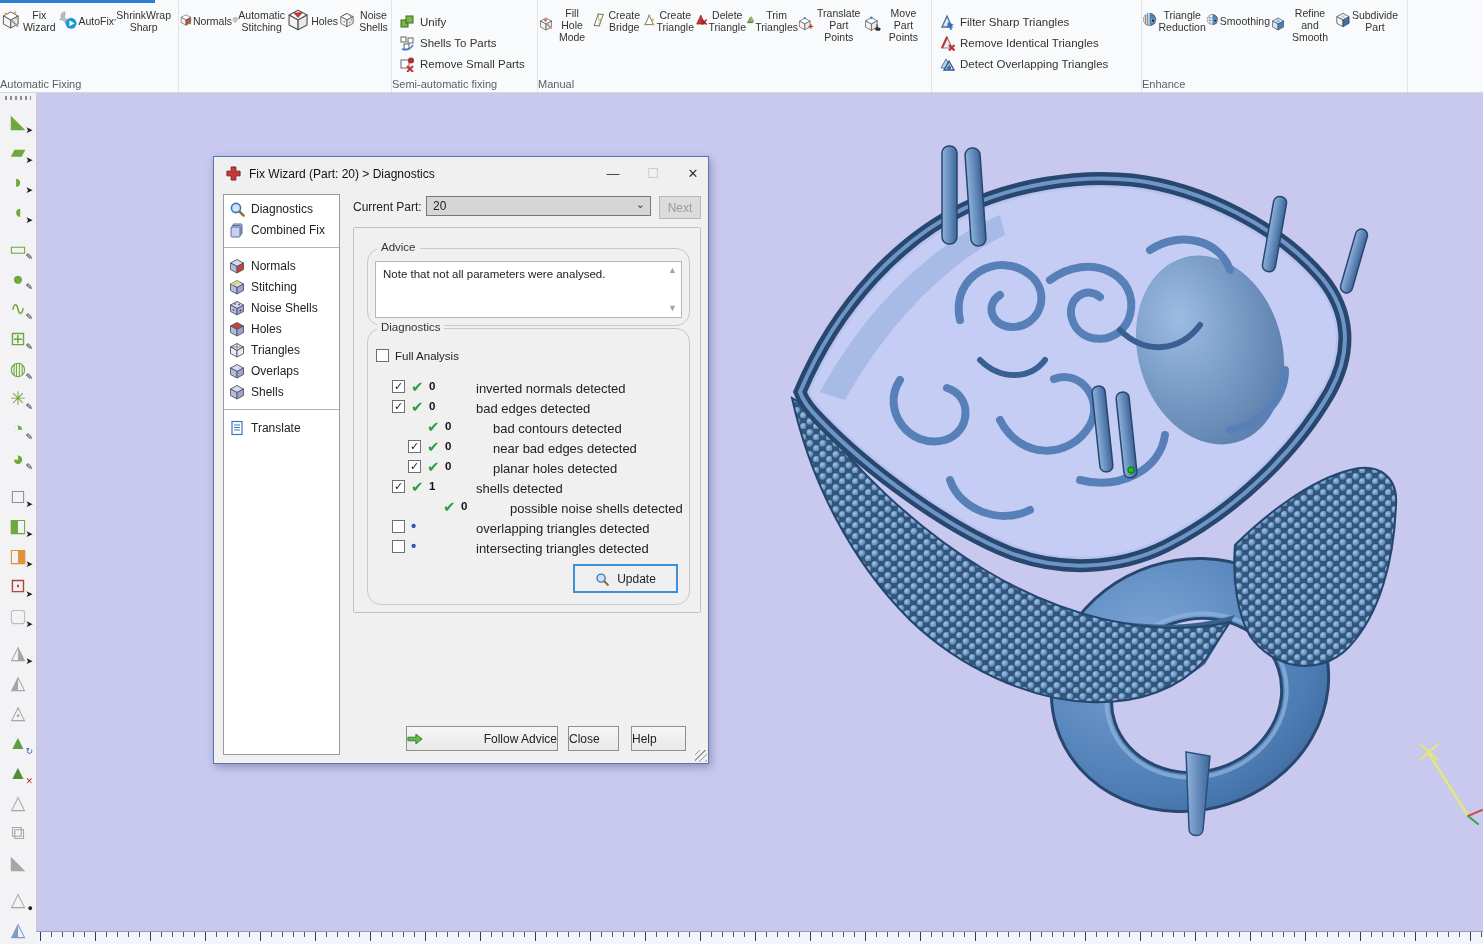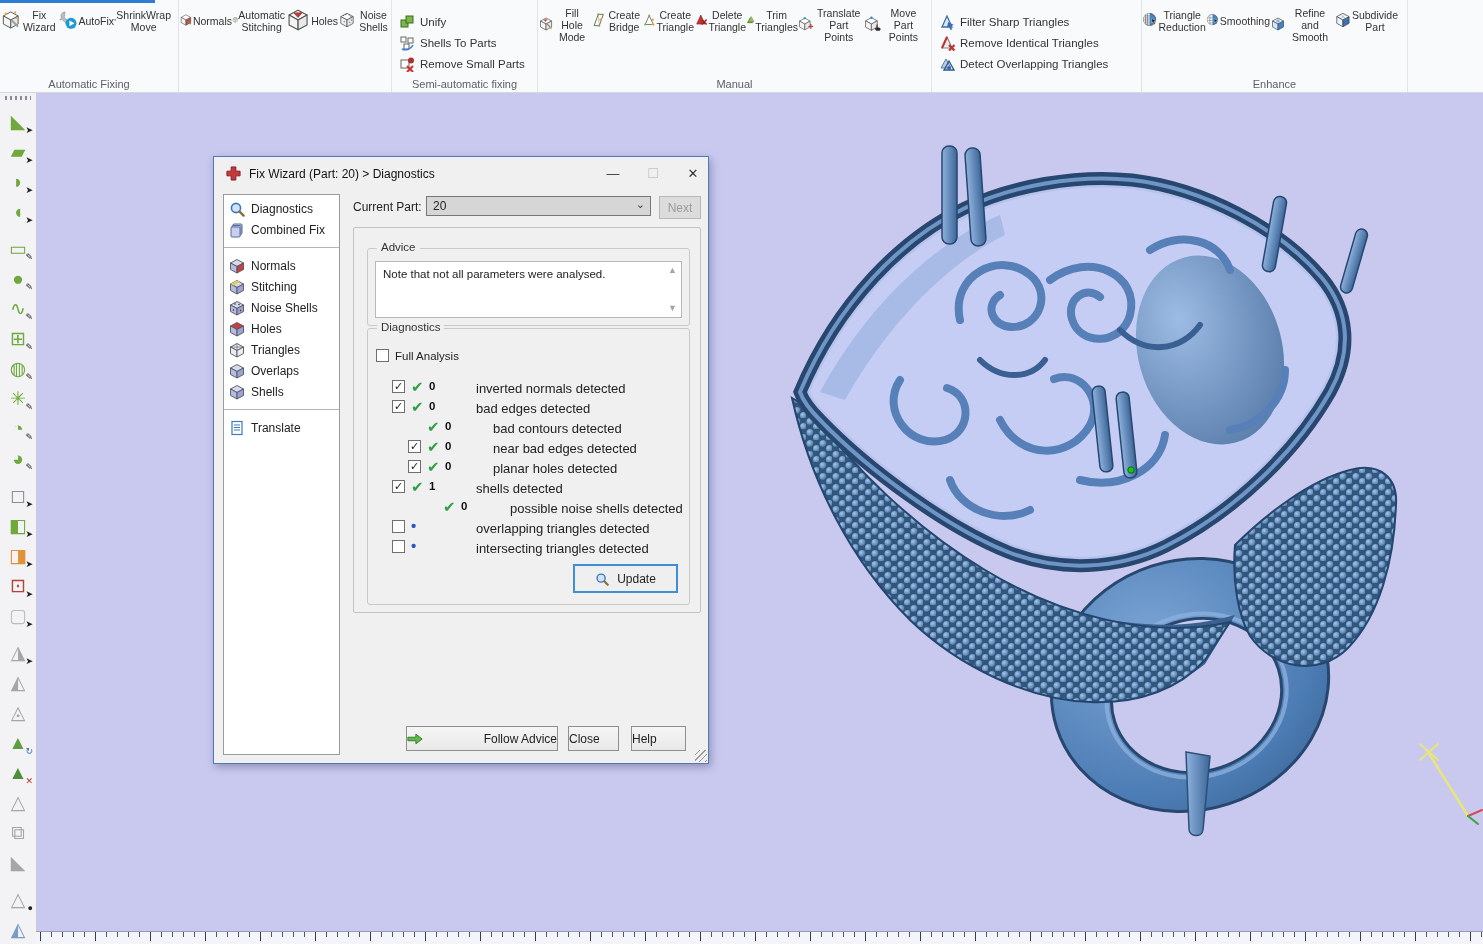--- a/index.html
+++ b/index.html
@@ -5,21 +5,21 @@
   html,body{margin:0;padding:0;}
   body{width:1483px;height:944px;position:relative;overflow:hidden;
        font-family:"Liberation Sans","DejaVu Sans",sans-serif;
        background:#c9c9f0;-webkit-font-smoothing:antialiased;}
   
   .ribbon{position:absolute;left:0;top:0;width:1483px;height:92px;background:#f9fafb;
           border-bottom:1px solid #d4d7db;display:flex;z-index:5;}
   .tab-accent{position:absolute;left:0;top:0;width:155px;height:3px;background:#2e7dd1;}
   .rgroup{position:relative;height:92px;box-sizing:border-box;border-right:1px solid #e2e4e7;
           display:flex;align-items:flex-start;padding-top:5px;}
-  .rgroup .glabel{position:absolute;bottom:2px;left:0;right:0;text-align:center;
+  .rgroup .glabel{position:absolute;bottom:2px;left:0;right:0;text-align:left;
                   font-size:11px;color:#5b5f64;}
   .rbtn{width:55px;display:flex;flex-direction:row;align-items:center;cursor:default;}
   .rbtn .lab{font-size:10.5px;line-height:1.15;color:#333;text-align:center;margin-top:2px;
              max-width:62px;}
   .i32{width:30px;height:30px;}
   .i16{width:16px;height:16px;flex:0 0 16px;}
   .stack{display:flex;flex-direction:column;padding:6px 0 0 7px;}
   .srow{display:flex;align-items:center;gap:5px;height:21px;font-size:11.5px;color:#333;}
   .g1 .rbtn{width:57px}.g2 .rbtn{width:53px}.g6 .rbtn{width:64px}
   .g5 .rbtn{width:52px}.g5 .rbtn.w66{width:66px}.g5 .rbtn.w62{width:62px}
@@ -62,21 +62,21 @@
   .cp-label{position:absolute;left:2px;top:6px;font-size:12px;}
   .combo{position:absolute;left:75px;top:2px;width:225px;height:20px;background:#d6d6d6;
          border:1px solid #777;box-sizing:border-box;display:flex;align-items:center;
          padding-left:6px;font-size:12px;}
   .combo .chev{position:absolute;right:5px;top:1px;color:#444;font-size:11px;}
   .nextbtn{position:absolute;left:308px;top:2px;width:40px;height:21px;background:#dcdcdc;
            border:1px solid #b8b8b8;color:#9b9b9b;font-size:12px;display:flex;
            align-items:center;justify-content:center;}
   .bigpanel{position:absolute;left:2px;top:33px;width:346px;height:384px;
             border:1px solid #c2c2c2;background:#f0f0f0;border-radius:2px;}
-  .gbox{position:absolute;border:1px solid #c9c9c9;border-radius:3px;text-decoration:underline;}
+  .gbox{position:absolute;border:1px solid #c9c9c9;border-radius:14px;text-decoration:underline;}
   .gbox>.glegend{position:absolute;top:-8px;left:9px;background:#f0f0f0;padding:0 4px;
                  font-size:11.5px;color:#333;}
   .advice-box{position:absolute;left:7px;top:12px;right:7px;bottom:7px;background:#fff;
               border:1px solid #b8b8b8;font-size:11.5px;line-height:14px;padding:5px 20px 0 7px;}
   .sarrow{position:absolute;right:2px;width:13px;height:13px;color:#9aa7b8;font-size:9px;
           text-align:center;line-height:13px;}
   .cbx{width:13px;height:13px;background:#fff;border:1px solid #6f6f6f;box-sizing:border-box;
        font-size:11px;line-height:10px;text-align:center;color:#222;}
   .fa-row{position:absolute;left:8px;top:20px;display:flex;align-items:center;gap:6px;
           font-size:11.5px;}
@@ -129,21 +129,21 @@
     <div class="rbtn">
       <svg class="i32" viewBox="0 0 32 32">
           <g stroke="#44525f" stroke-width="1.4" stroke-linejoin="round">
             <polygon points="16,4 27,10 16,16 5,10" fill="#3f8fd6"></polygon>
             <polygon points="5,10 16,16 16,21 5,15" fill="#5aa0dc"></polygon>
             <polygon points="27,10 16,16 16,21 27,15" fill="#2f7cc0"></polygon>
             <polygon points="5,15 16,21 16,28 5,22" fill="#f4f4f4"></polygon>
             <polygon points="27,15 16,21 16,28 27,22" fill="#e9e9e9"></polygon>
           </g>
         </svg>
-      <span class="lab">ShrinkWrap Move</span>
+      <span class="lab">ShrinkWrap Sharp</span>
     </div>
     <span class="glabel">Automatic Fixing</span>
   </div>
 
   <div class="rgroup g2" style="width:213px">
     <div class="rbtn">
       <svg class="i32" viewBox="0 0 32 32">
           <g stroke="#555" stroke-width="1.4" stroke-linejoin="round">
             <polygon points="16,4 27,10 16,16 5,10" fill="#fff"></polygon>
             <polygon points="5,10 16,16 16,28 5,22" fill="#f4f4f4"></polygon>

